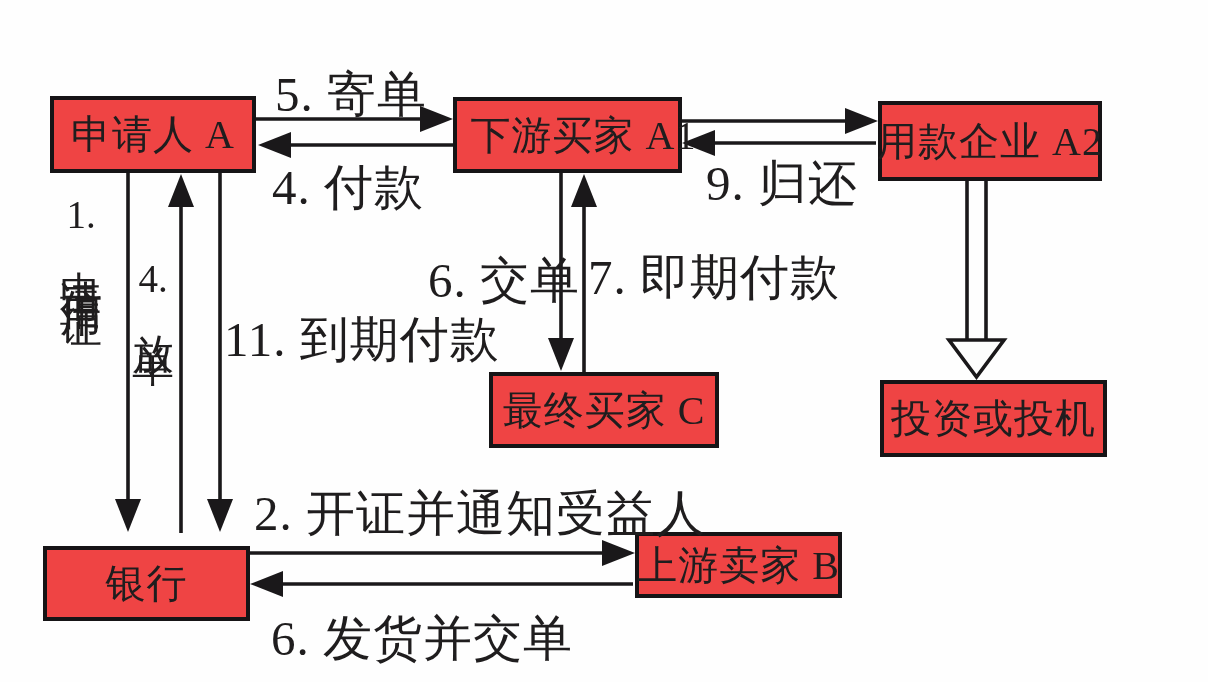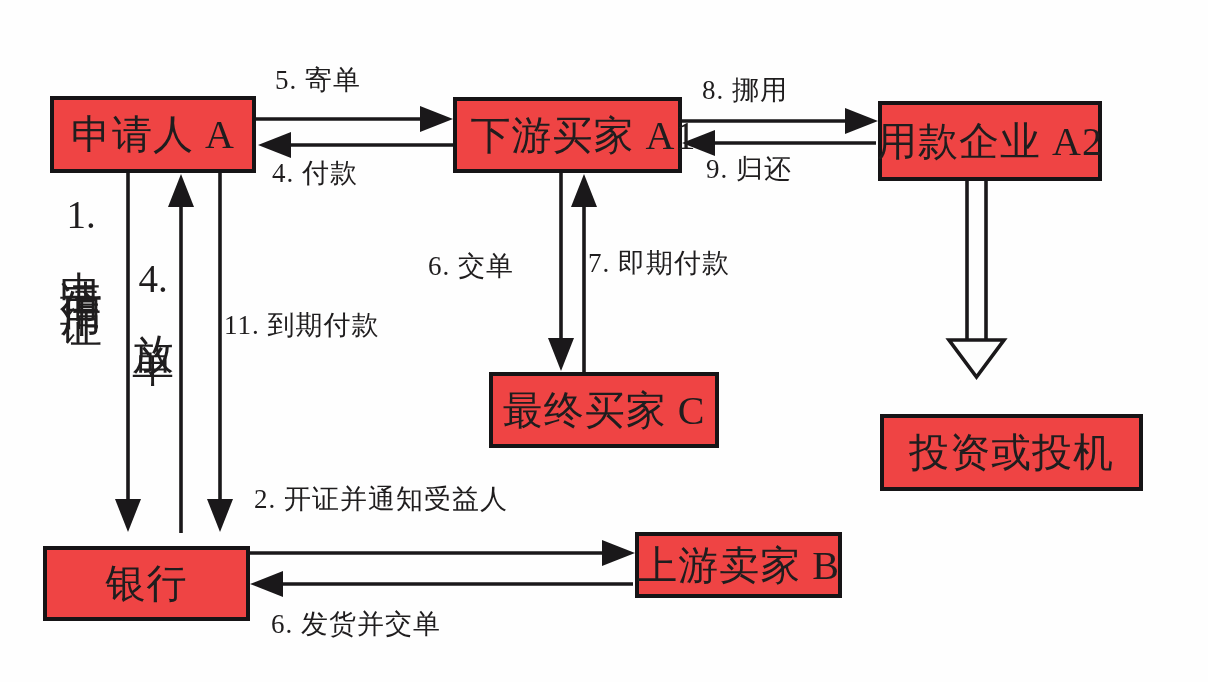--- a/index.html
+++ b/index.html
@@ -16,21 +16,21 @@
     box-sizing:border-box;
     border:4px solid #161416;
     background:#ef4444;
     display:flex;align-items:center;justify-content:center;
     font-size:40px;
     white-space:nowrap;
     letter-spacing:1px;
   }
   .lbl{
     position:absolute;
-    font-size:27px;
+    font-size:49px;
     white-space:nowrap;
     letter-spacing:1px;
   }
   .vlbl{
     position:absolute;
     display:flex;flex-direction:column;align-items:center;
   }
   .vnum{font-size:39px;line-height:46px;}
   .vtext{
     writing-mode:vertical-rl;
@@ -114,31 +114,30 @@
   </svg>
 
   <div class="box" style="left:50px;top:96px;width:206px;height:77px;">申请人 A</div>
 
   <div class="box" style="left:453px;top:97px;width:229px;height:76px;padding-left:32px;">下游买家 A1</div>
 
   <div class="box" style="left:878px;top:101px;width:224px;height:80px;">用款企业 A2</div>
 
   <div class="box" style="left:457px;top:372px;width:230px;height:76px;margin-left:32px;">最终买家 C</div>
 
-  <div class="box" style="left:880px;top:380px;width:263px;height:77px;margin-top:34px;">投资或投机</div>
+  <div class="box" style="left:880px;top:380px;width:227px;height:77px;">投资或投机</div>
 
   <div class="box" style="left:43px;top:546px;width:207px;height:75px;">银行</div>
 
   <div class="box" style="left:635px;top:532px;width:207px;height:66px;">上游卖家 B</div>
 
   <div class="lbl" style="left:275px;top:62px;">5. 寄单</div>
 
   <div class="lbl" style="left:272px;top:155px;">4. 付款</div>
 
-  <div class="lbl" style="left:702px;top:72px;">8. 挪用</div>
 
   <div class="lbl" style="left:706px;top:151px;">9. 归还</div>
 
   <div class="lbl" style="left:428px;top:248px;">6. 交单</div>
 
   <div class="lbl" style="left:588px;top:245px;">7. 即期付款</div>
 
   <div class="lbl" style="left:224px;top:307px;">11. 到期付款</div>
 
   <div class="lbl" style="left:254px;top:481px;">2. 开证并通知受益人</div>

